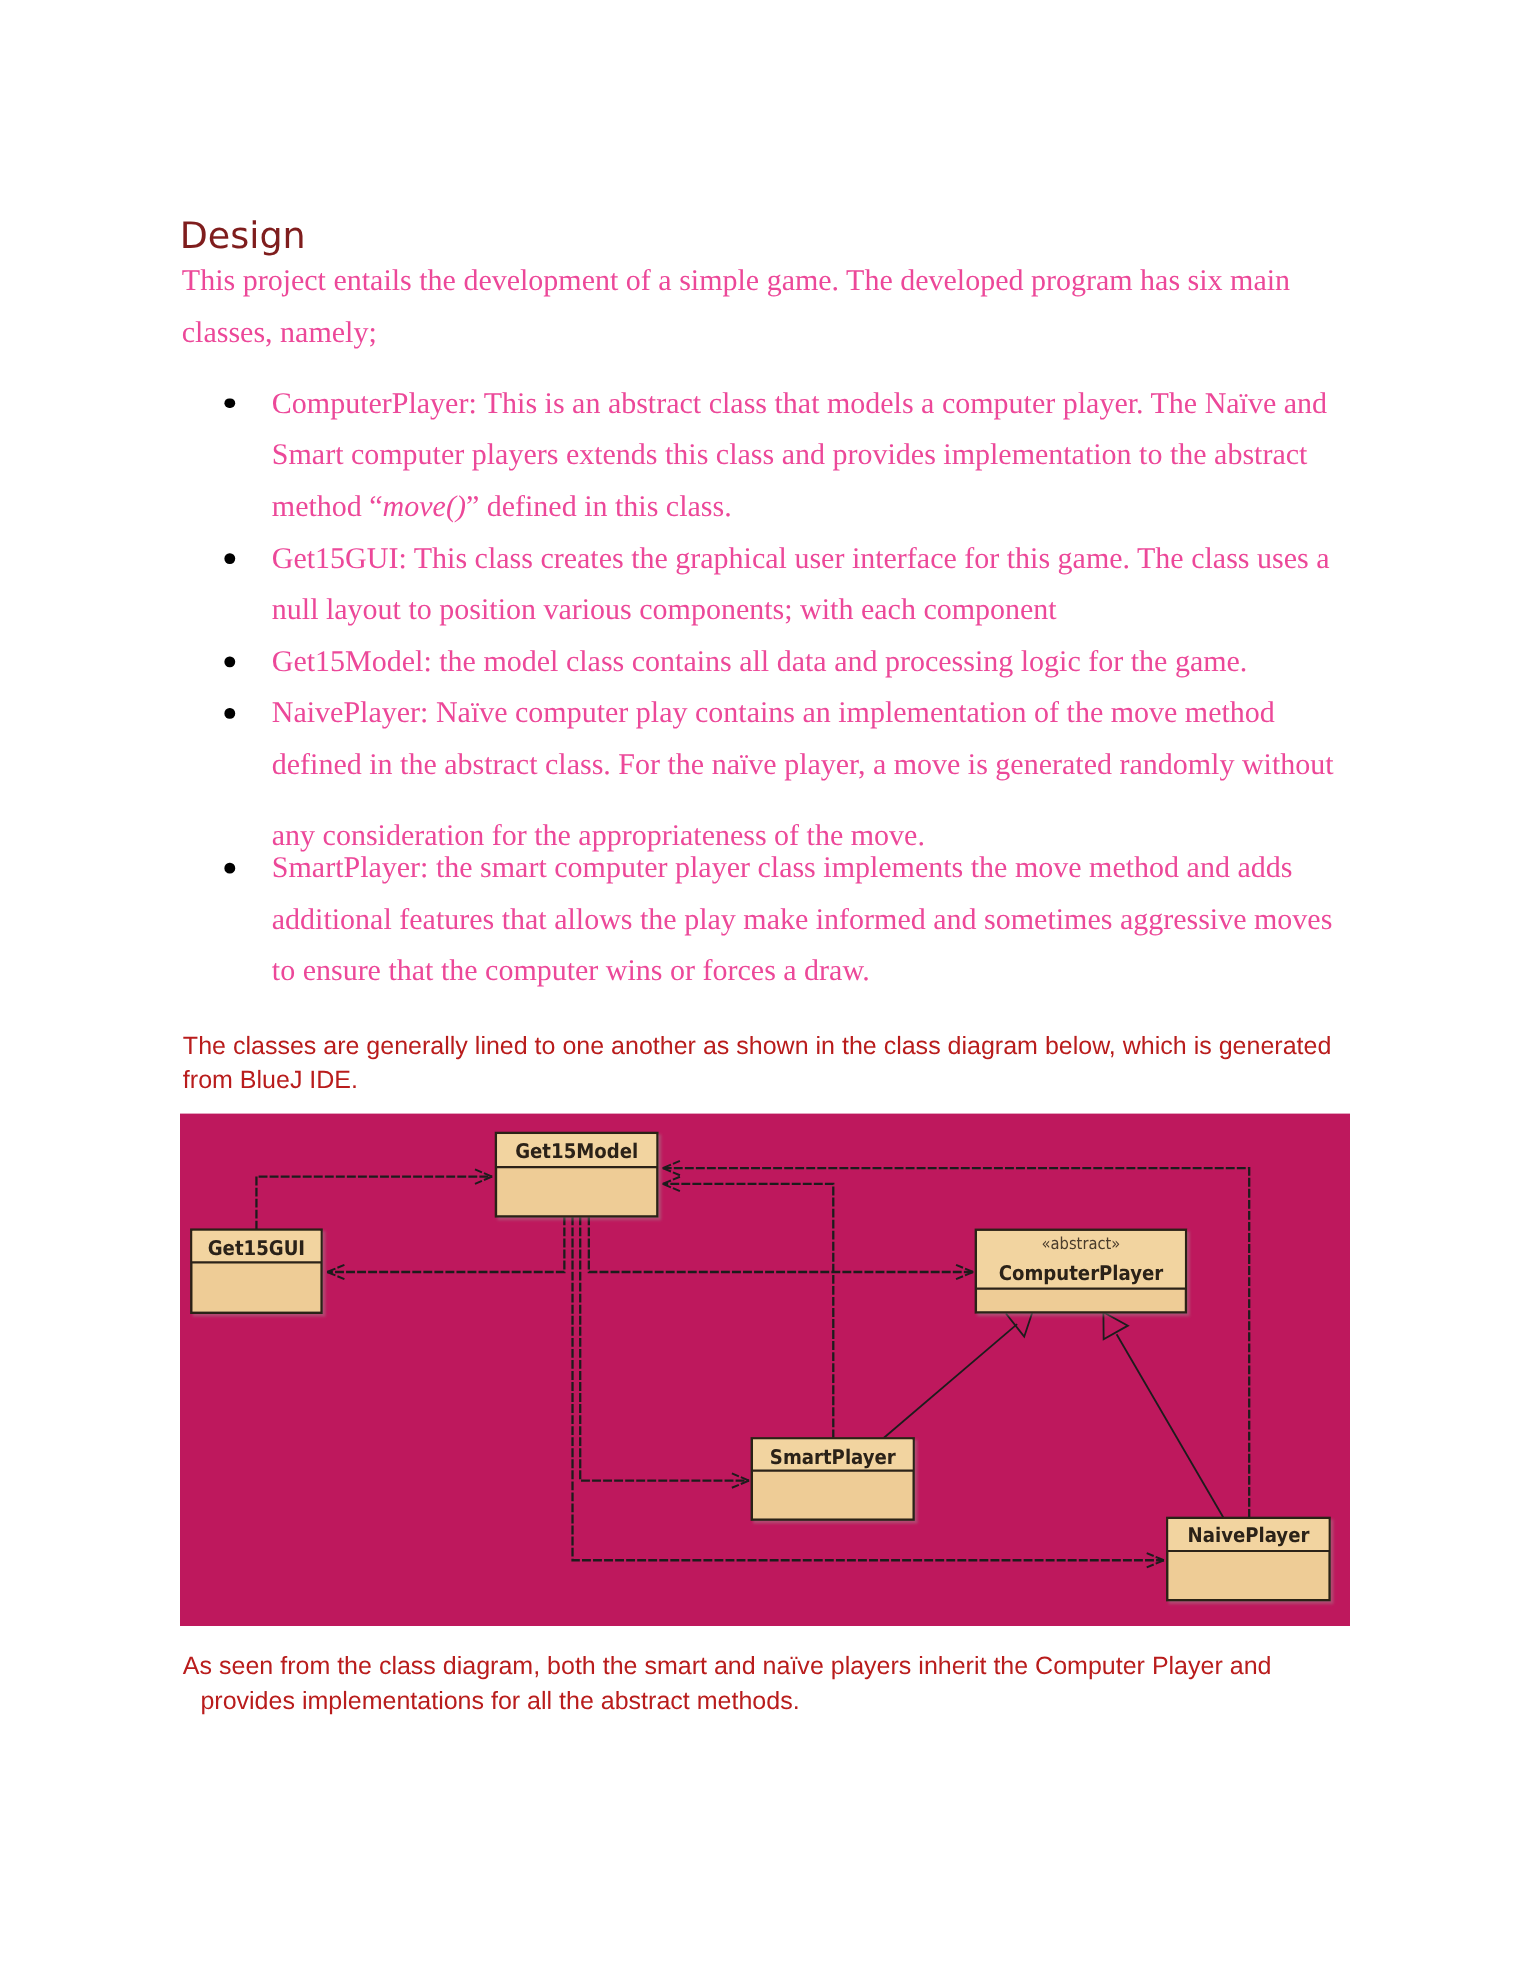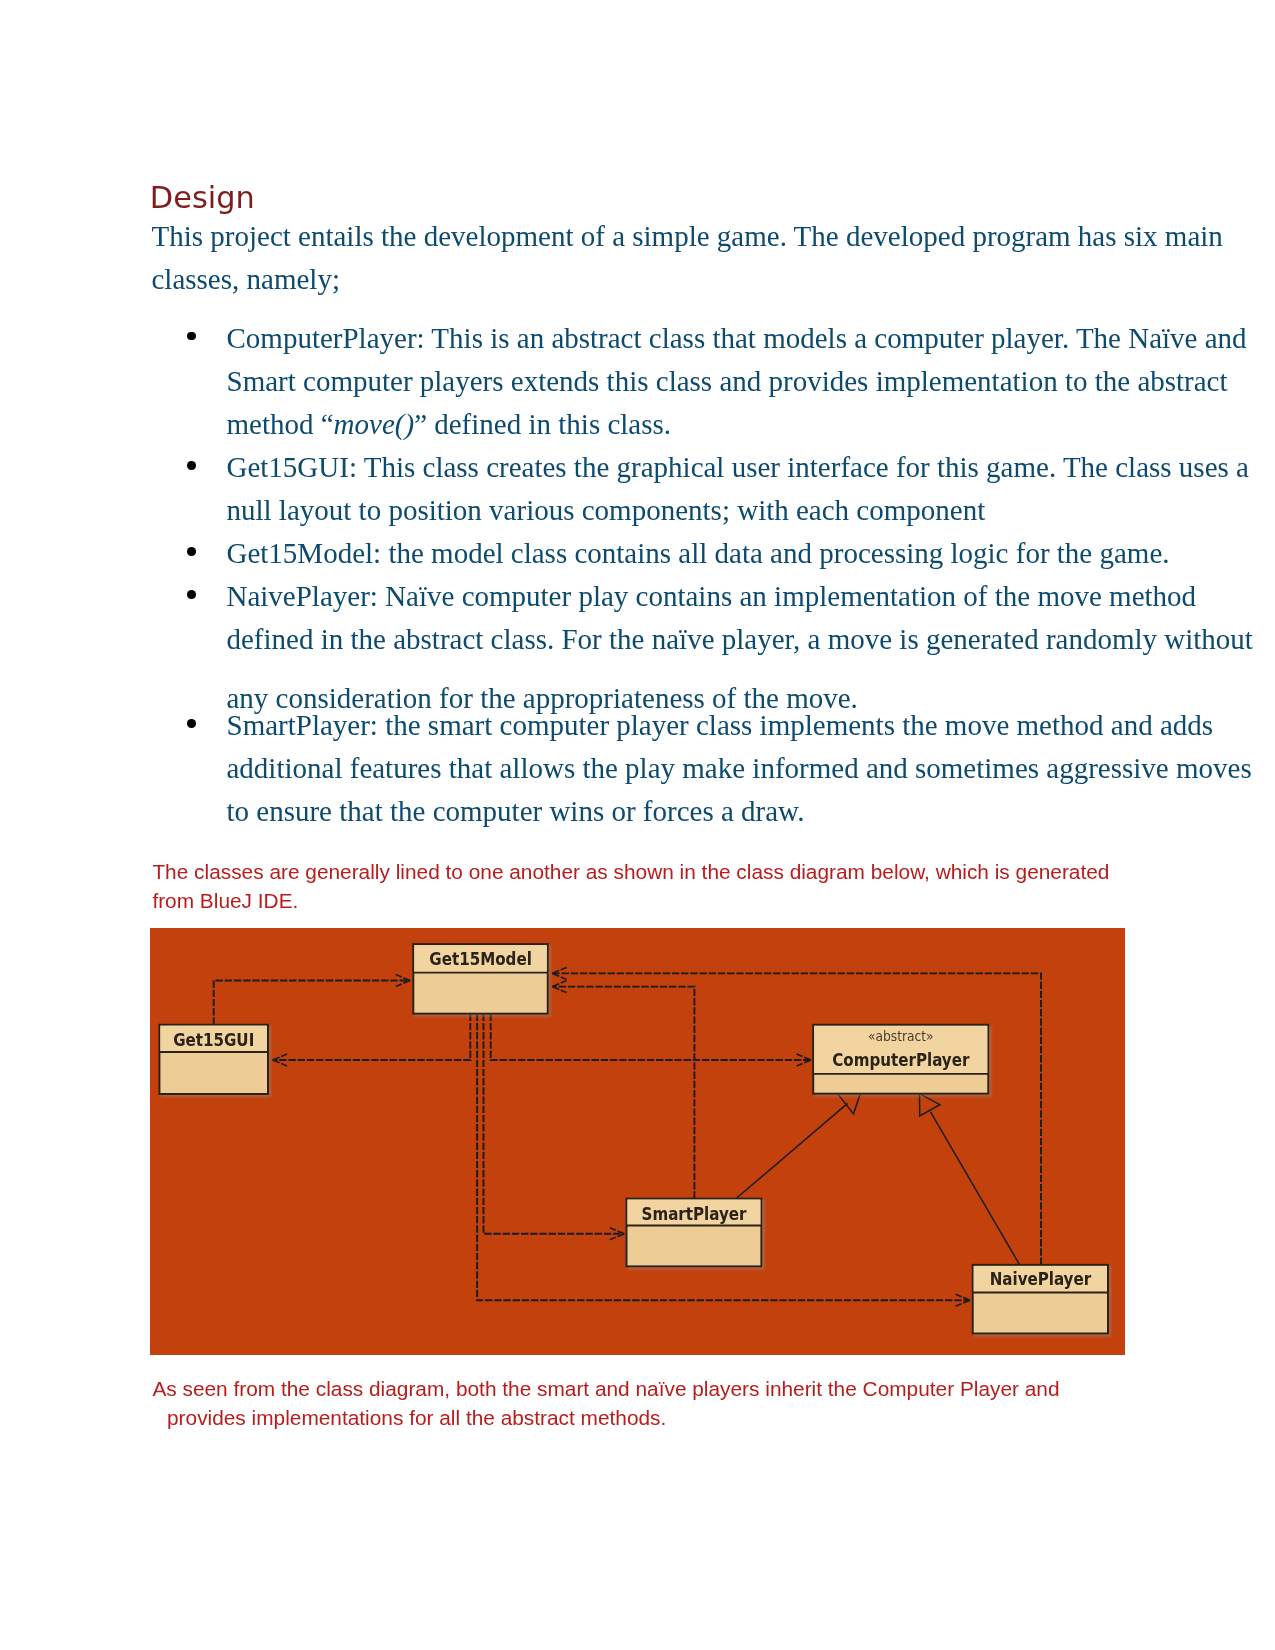--- a/index.html
+++ b/index.html
@@ -5,29 +5,29 @@
   html,body{margin:0;padding:0;}
   body{width:1275px;height:1650px;background:#ffffff;overflow:hidden;
        -webkit-font-smoothing:antialiased;}
   .page{position:relative;width:1275px;height:1650px;}
 
   .heading{position:absolute;left:149.8px;top:152.2px;
            font-family:"DejaVu Sans",sans-serif;font-size:30.4px;color:#7f1d1d;
            font-weight:400;line-height:1;margin-top:31px;}
 
   .serif-line{position:absolute;font-family:"Liberation Serif",serif;
-              font-size:29px;color:#0c4a6e;line-height:1;white-space:pre;}
+              font-size:25.0px;color:#ec4899;line-height:1;white-space:pre;}
 
   .sans-line{position:absolute;font-family:"Liberation Sans",sans-serif;
              font-size:20.85px;color:#b91c1c;line-height:1;white-space:pre;}
 
   .bullet{position:absolute;width:8.6px;height:8.6px;border-radius:50%;background:#000;}
 
   .diagram{position:absolute;left:150px;top:928px;width:975px;height:427px;
-           background:#c2410c;}
+           background:#be185d;}
   .diagram svg{display:block;}
   .uml-label{font-family:"DejaVu Sans",sans-serif;font-stretch:condensed;
              font-weight:bold;font-size:16.8px;fill:#2b2218;text-anchor:middle;}
   .uml-stereo{font-family:"DejaVu Sans",sans-serif;font-stretch:condensed;
               font-weight:normal;font-size:13.65px;fill:#4a3c2c;text-anchor:middle;}
 </style>
 </head>
 <body>
 
 <div class="page">

